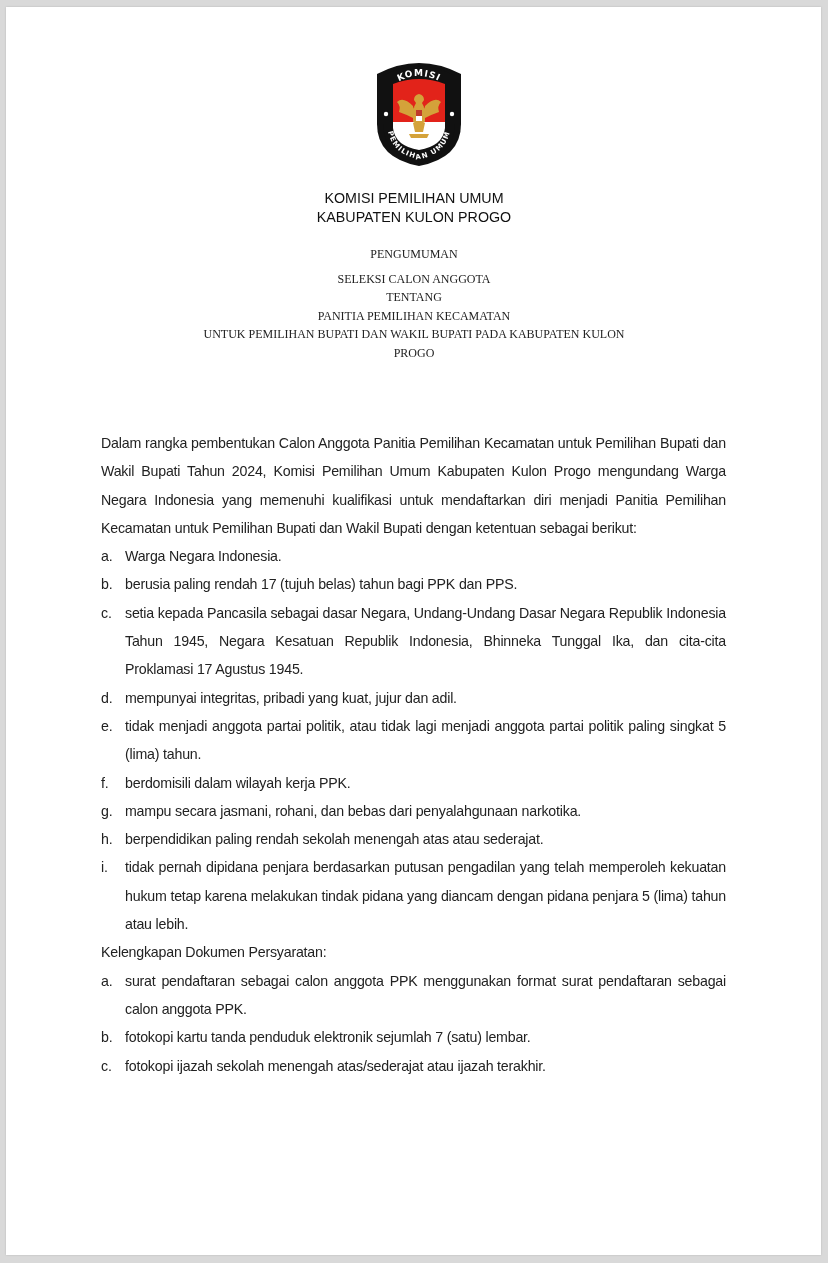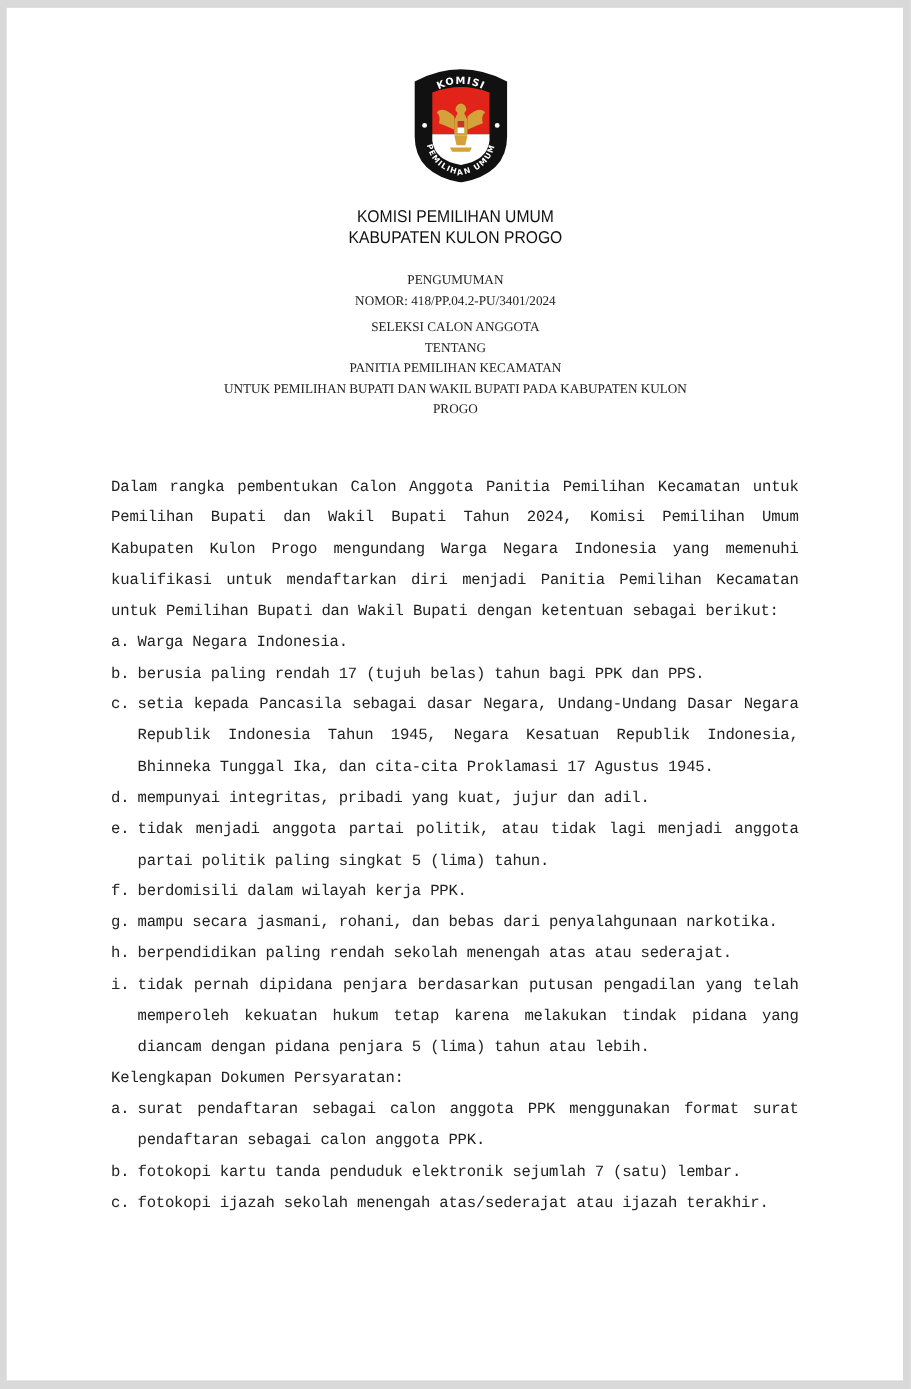--- a/index.html
+++ b/index.html
@@ -28,21 +28,21 @@
     transform:scaleX(0.92);
   }
   .title {
     top:245px;
     font-family:"Liberation Serif", serif;
     font-size:12px; line-height:18.5px; color:#222;
   }
   .title .gap { height:6px; }
   .body-text {
     position:absolute; left:101px; top:429px; width:625px;
-    font-family:Liberation Mono, monospace;
+    font-family:Liberation Sans, sans-serif;
     font-size:14.2px; line-height:28.3px; color:#222;
     letter-spacing:-0.2px;
   }
   .para { text-align:justify; text-align-last:left; }
   .list { margin:0; padding:0; list-style:none; }
   .list li { display:flex; text-align:justify; }
   .list .mk { width:24px; flex:0 0 24px; }
   .list .tx { flex:1; }
 </style>
 </head>
@@ -87,21 +87,20 @@
   </div>
 </div>
 
 <div class="header org">
   <div>KOMISI PEMILIHAN UMUM</div>
   <div>KABUPATEN KULON PROGO</div>
 </div>
 
 <div class="header title">
   <div>PENGUMUMAN</div>
-  <div>NOMOR: 418/PP.04.2-PU/3401/2024</div>
   <div class="gap"></div>
   <div>SELEKSI CALON ANGGOTA</div>
   <div>TENTANG</div>
   <div>PANITIA PEMILIHAN KECAMATAN</div>
   <div>UNTUK PEMILIHAN BUPATI DAN WAKIL BUPATI PADA KABUPATEN KULON</div>
   <div>PROGO</div>
 </div>
 
 <div class="body-text">
   <div class="para">Dalam rangka pembentukan Calon Anggota Panitia Pemilihan Kecamatan untuk Pemilihan Bupati dan Wakil Bupati Tahun 2024, Komisi Pemilihan Umum Kabupaten Kulon Progo mengundang Warga Negara Indonesia yang memenuhi kualifikasi untuk mendaftarkan diri menjadi Panitia Pemilihan Kecamatan untuk Pemilihan Bupati dan Wakil Bupati dengan ketentuan sebagai berikut:</div>

